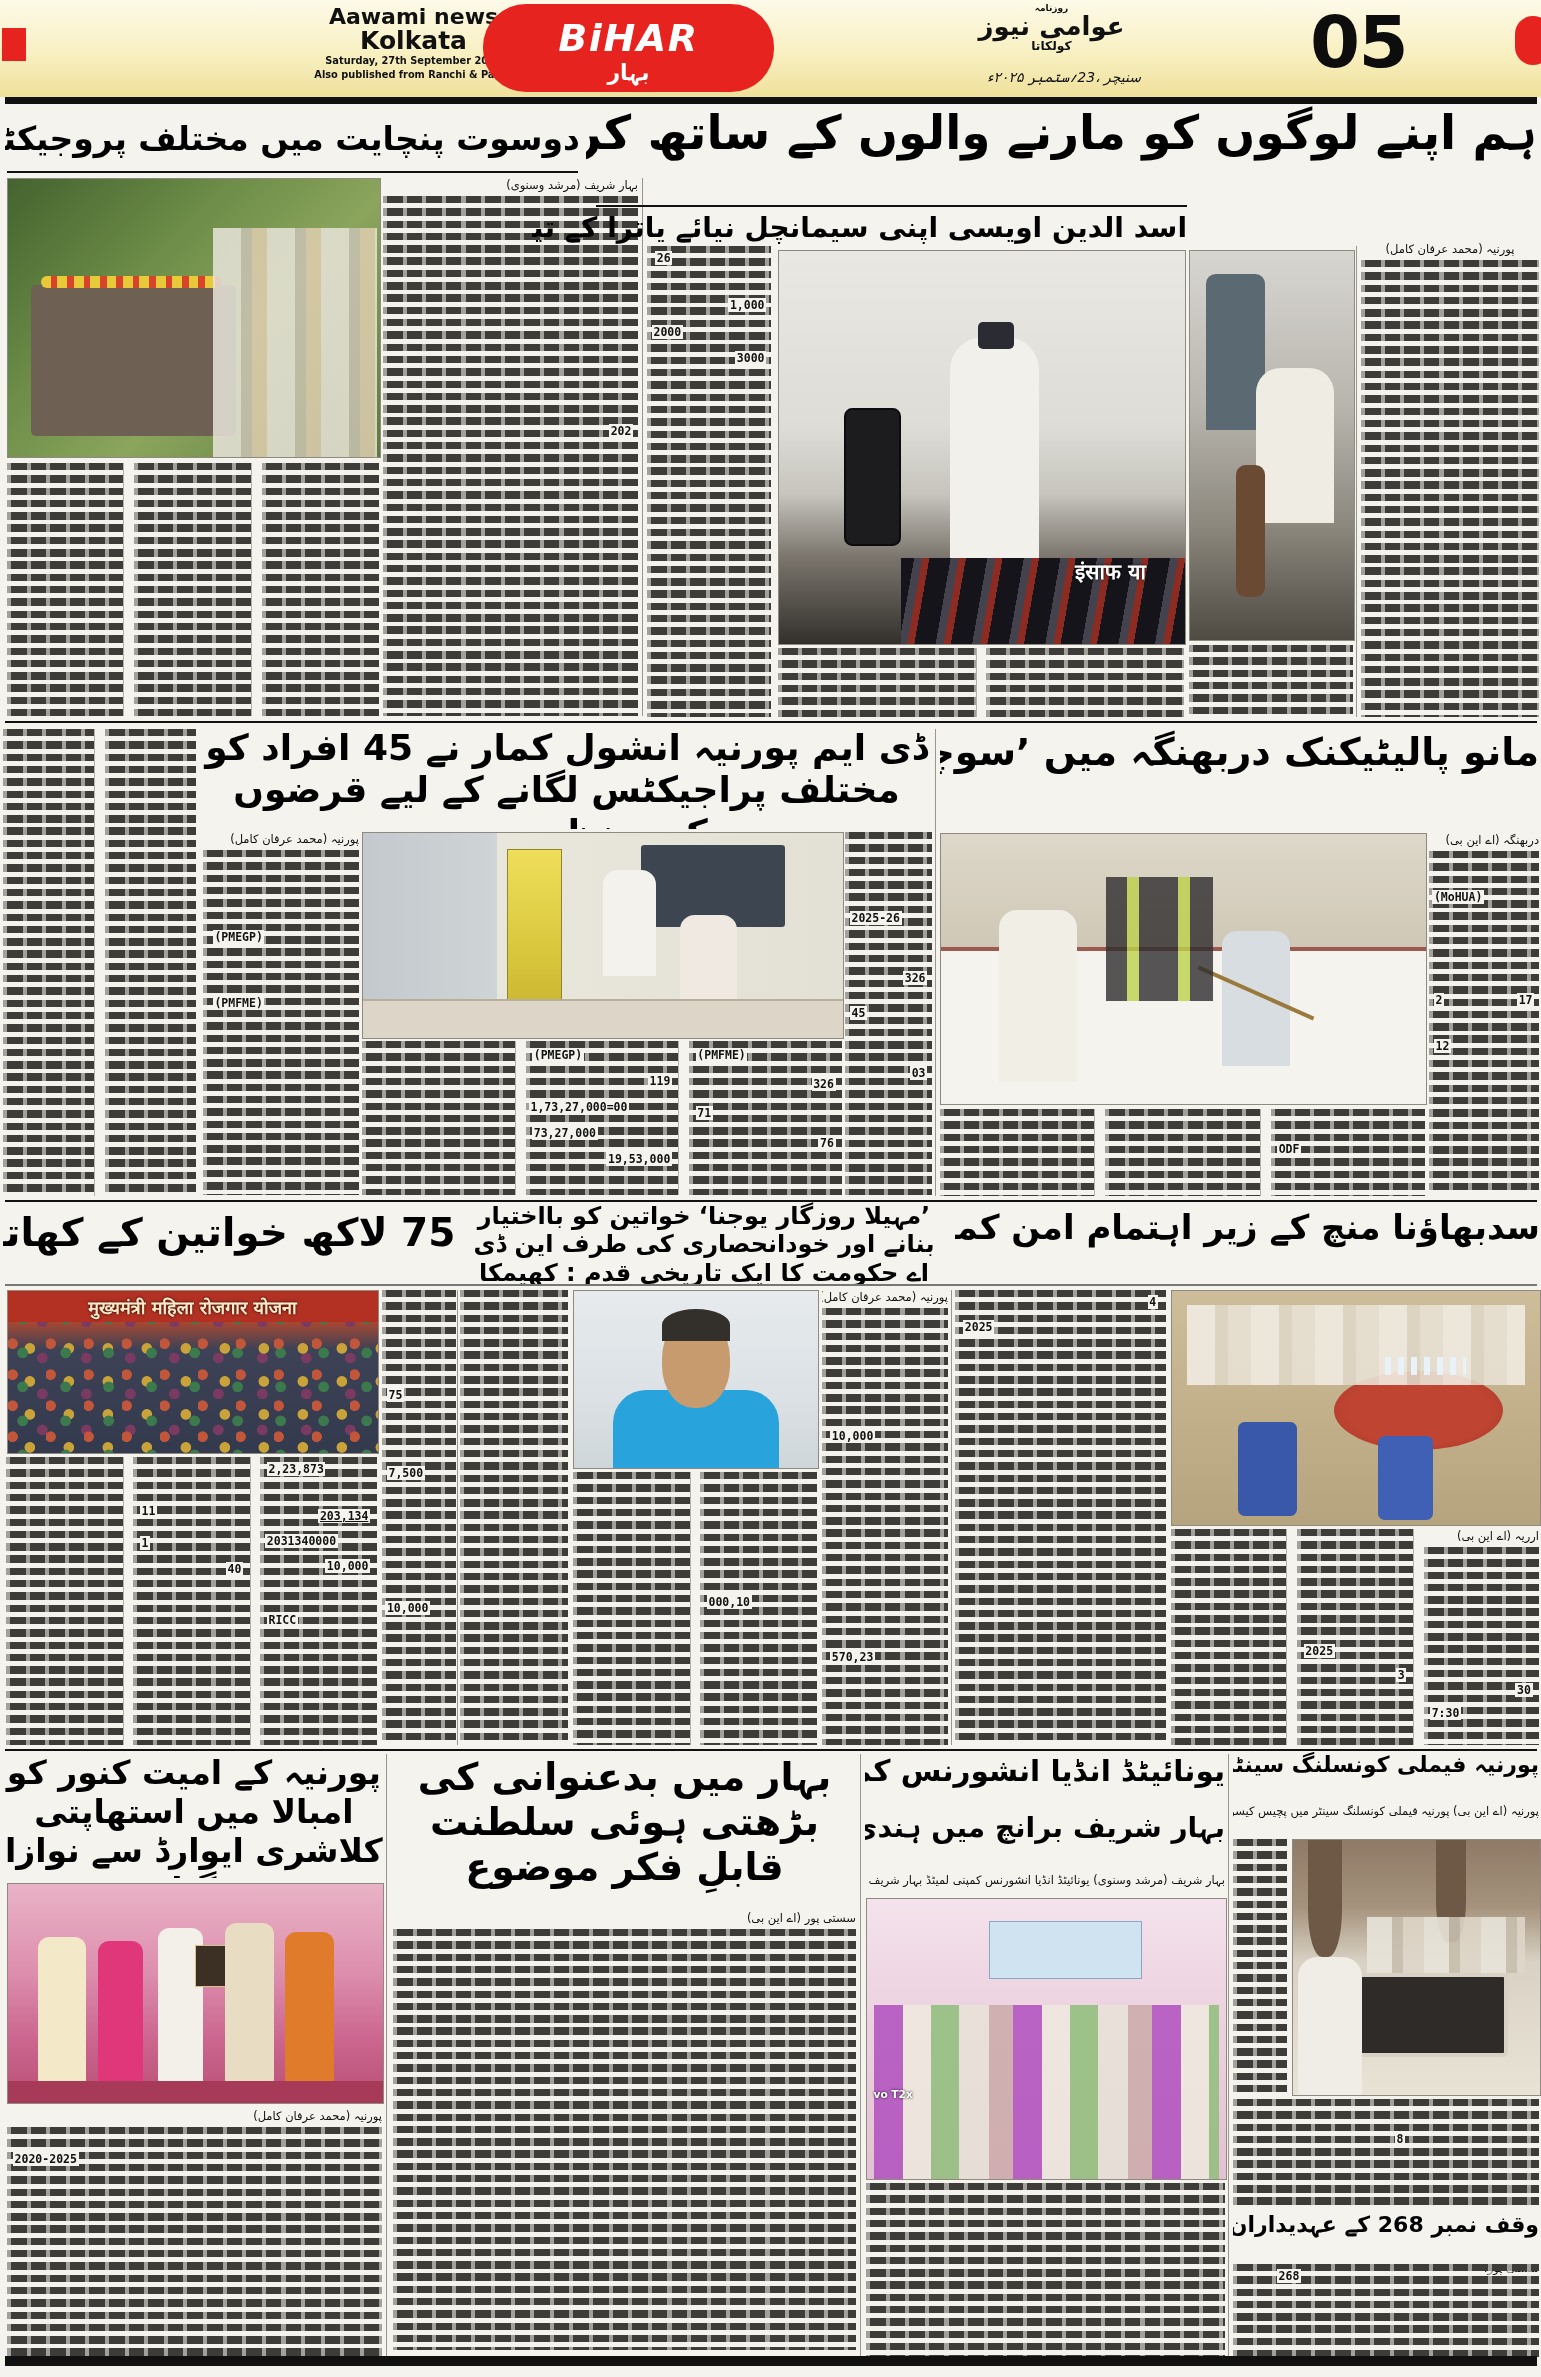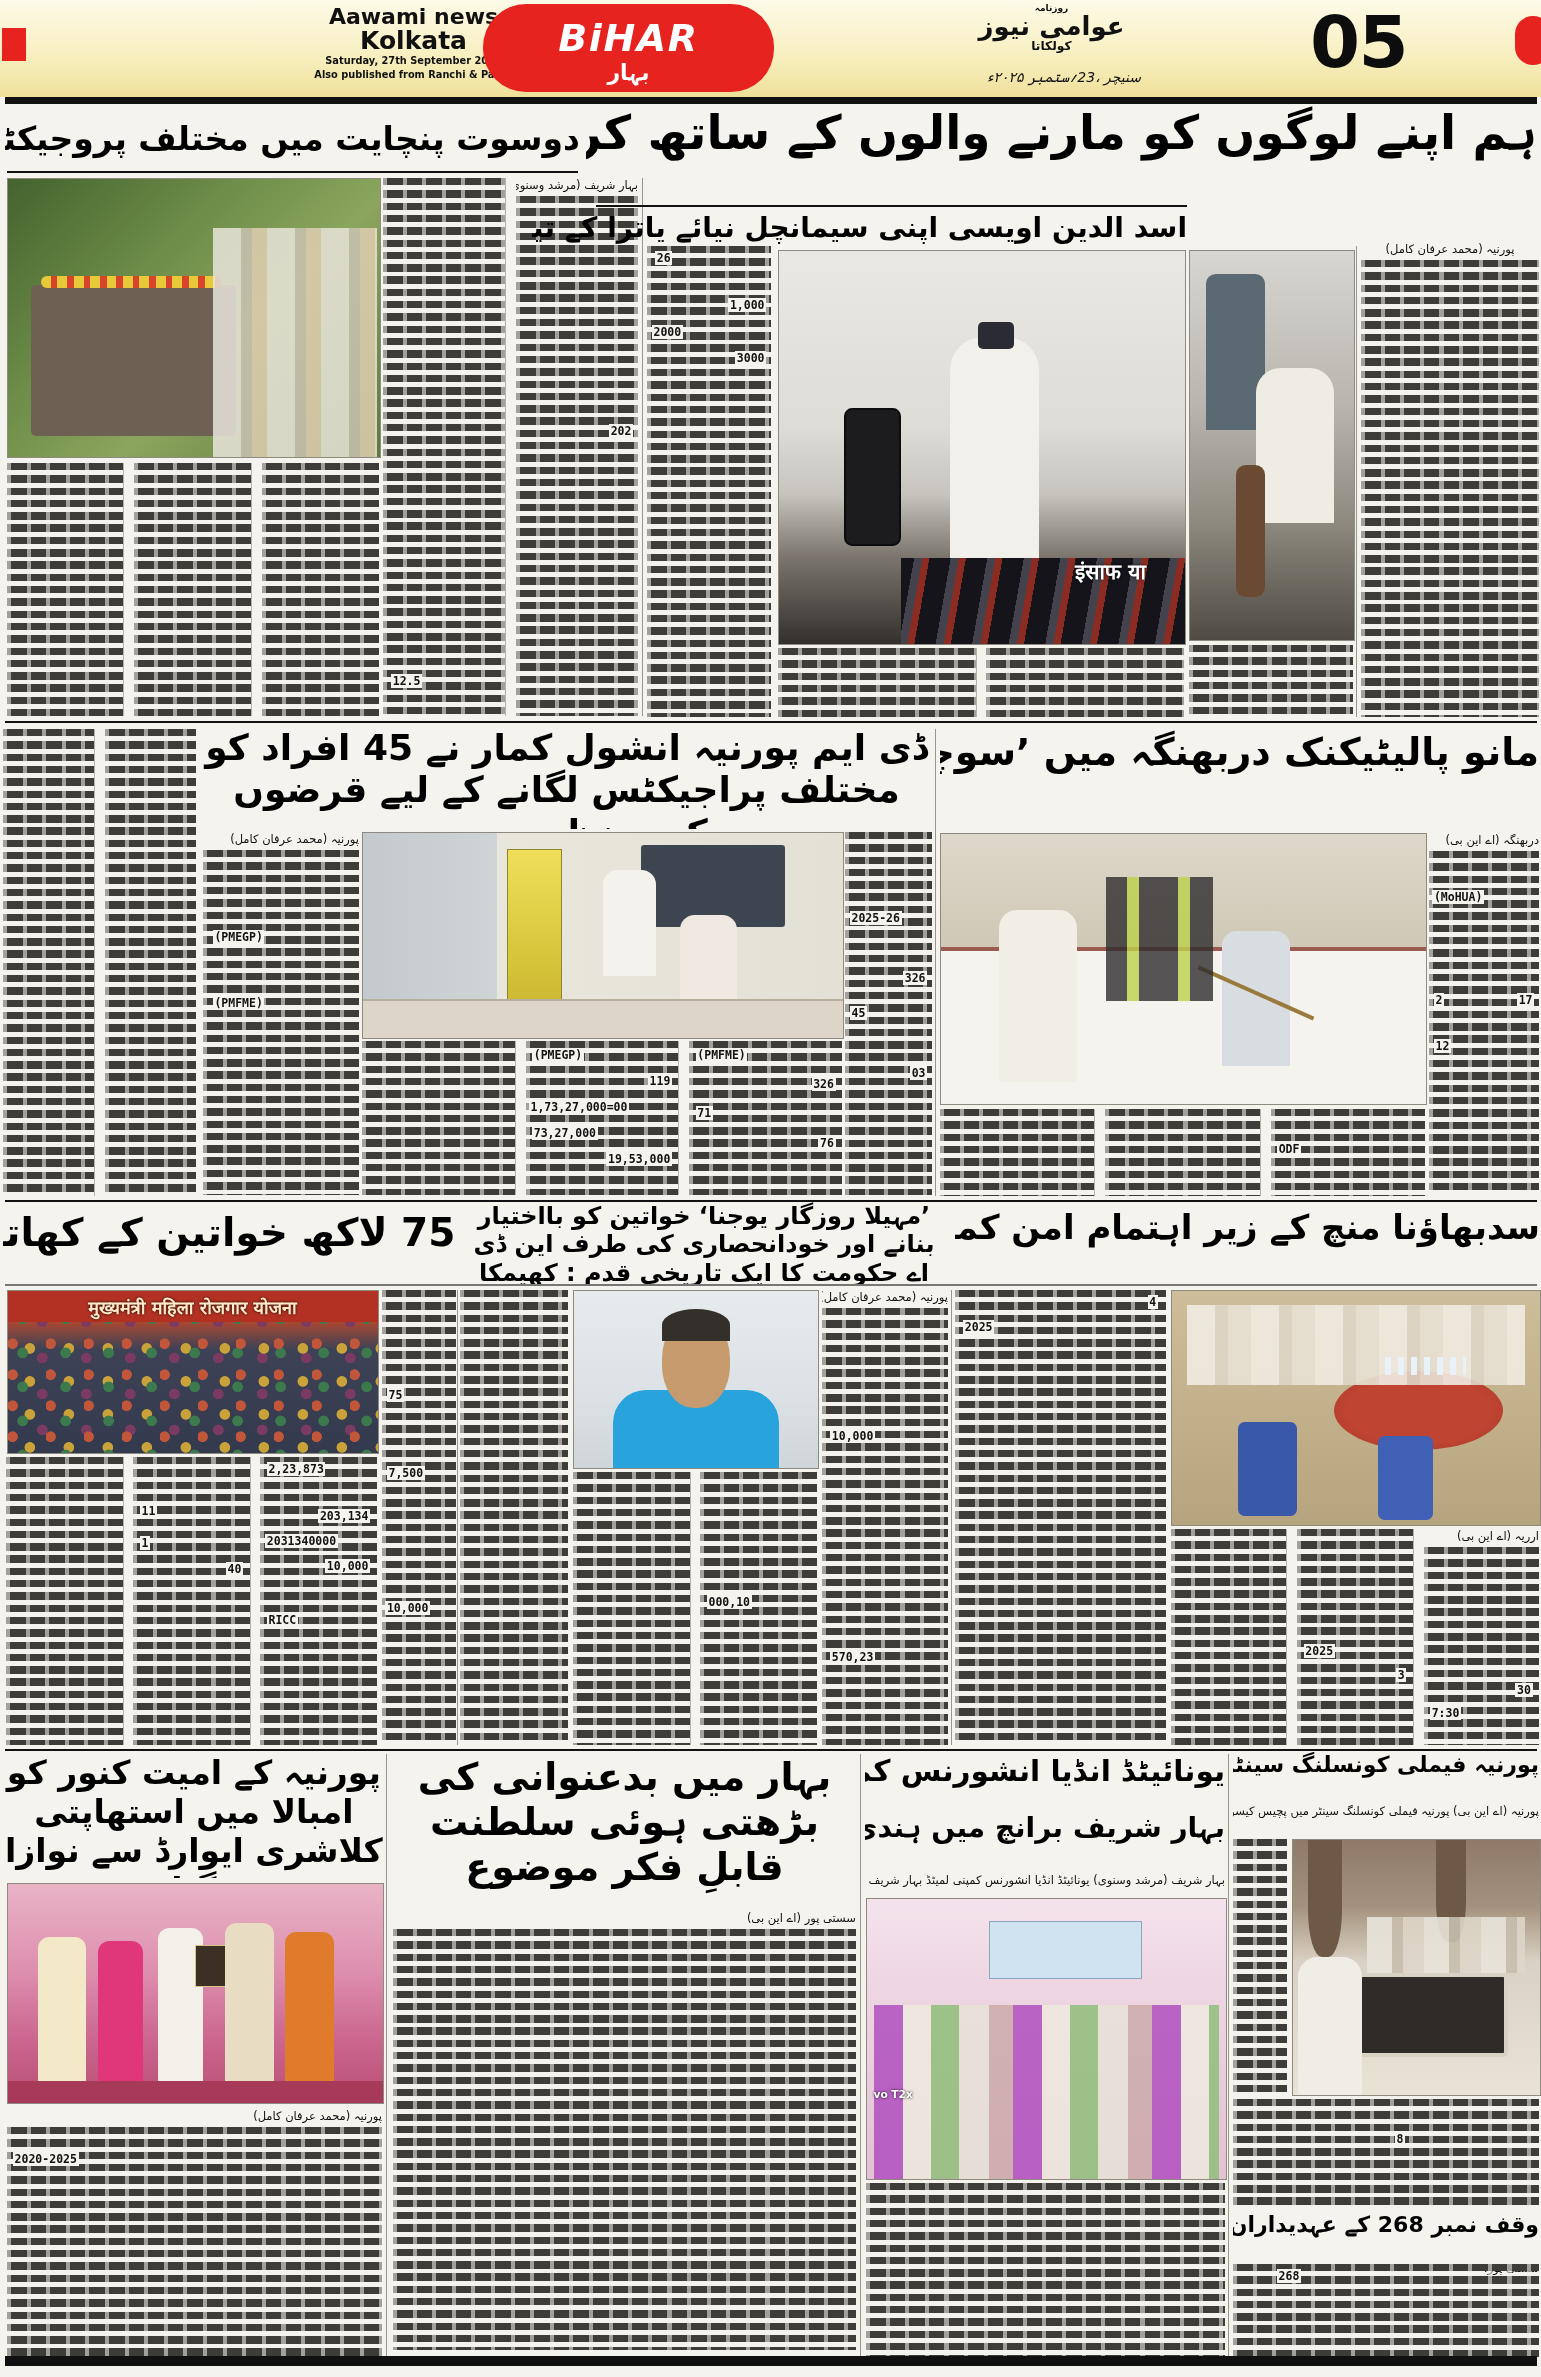--- a/index.html
+++ b/index.html
@@ -76,24 +76,20 @@
     <div class="abs" style="left:23px;top:106px;width:205px;height:151px;background:#6e6154;border-radius:4.9px;"></div>
     <div class="abs" style="left:33px;top:97px;width:180px;height:11.5px;background:repeating-linear-gradient(90deg,#e8c93a 0 9.8px,#d8432c 9.8px 16.4px);border-radius:6.5px;"></div>
     <div class="abs" style="left:205px;top:49px;width:164px;height:229px;background:repeating-linear-gradient(90deg,#e8e4da 0 28px,#c9c2b2 28px 39px,#e0ceb0 39px 54px);opacity:.85;"></div>
   </div>
   <div class="cols" style="left:383px;top:178px;width:255px;height:538px;">
     <div class="col">
       <div class="dateline" style="left:0;top:0;width:100%;">بہار شریف (مرشد وسنوی)</div>
       <div class="sim abs" style="left:0;top:18px;right:0;bottom:0;"></div>
       <span class="tok" style="top:246px;right:5px;">202</span>
     </div>
-    <div class="col">
-      <div class="sim abs" style="left:0;top:0;right:0;bottom:0;"></div>
-      <span class="tok" style="bottom:28px;left:8.2px;">12.5</span>
-    </div>
   </div>
   <div class="cols" style="left:6.5px;top:463px;width:372px;height:253px;">
     <div class="col">
         <div class="sim abs" style="left:0;top:0;right:0;bottom:0;"></div>
       </div>
     <div class="col">
         <div class="sim abs" style="left:0;top:0;right:0;bottom:0;"></div>
       </div>
     <div class="col">
         <div class="sim abs" style="left:0;top:0;right:0;bottom:0;"></div>
@@ -253,21 +249,21 @@
       <div class="sim abs" style="left:0;top:0;right:0;bottom:0;"></div>
       <span class="tok" style="top:98px;left:4.9px;">75</span>
       <span class="tok" style="top:147px;left:4.9px;margin-top:29px;">7,500</span>
       <span class="tok" style="top:311px;left:3.3px;">10,000</span>
     </div>
   </div>
   <div class="cols" style="left:6.5px;top:1457px;width:370px;height:288px;">
     <div class="col">
       <div class="sim abs" style="left:0;top:0;right:0;bottom:0;"></div>
       <span class="tok" style="top:4.9px;left:6.5px;">2,23,873</span>
-      <span class="tok" style="top:52px;right:6.5px;">203,134</span>
+      <span class="tok" style="top:52px;right:6.5px;text-decoration:underline;">203,134</span>
       <span class="tok" style="top:77px;left:4.9px;">2031340000</span>
       <span class="tok" style="top:102px;right:6.5px;">10,000</span>
       <span class="tok" style="top:156px;left:6.5px;">RICC</span>
     </div>
     <div class="col">
       <div class="sim abs" style="left:0;top:0;right:0;bottom:0;"></div>
       <span class="tok" style="top:47px;left:6.5px;">11</span>
       <span class="tok" style="top:79px;left:6.5px;">1</span>
       <span class="tok" style="top:105px;right:6.5px;">40</span>
     </div>

